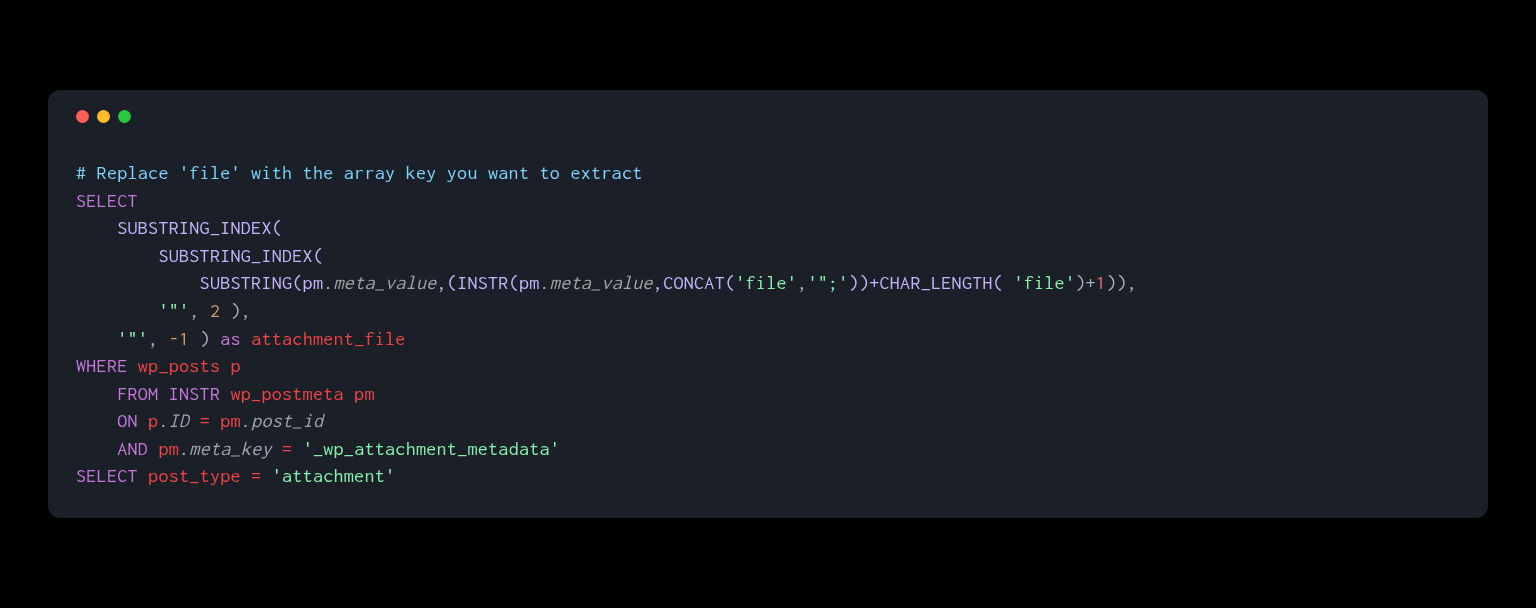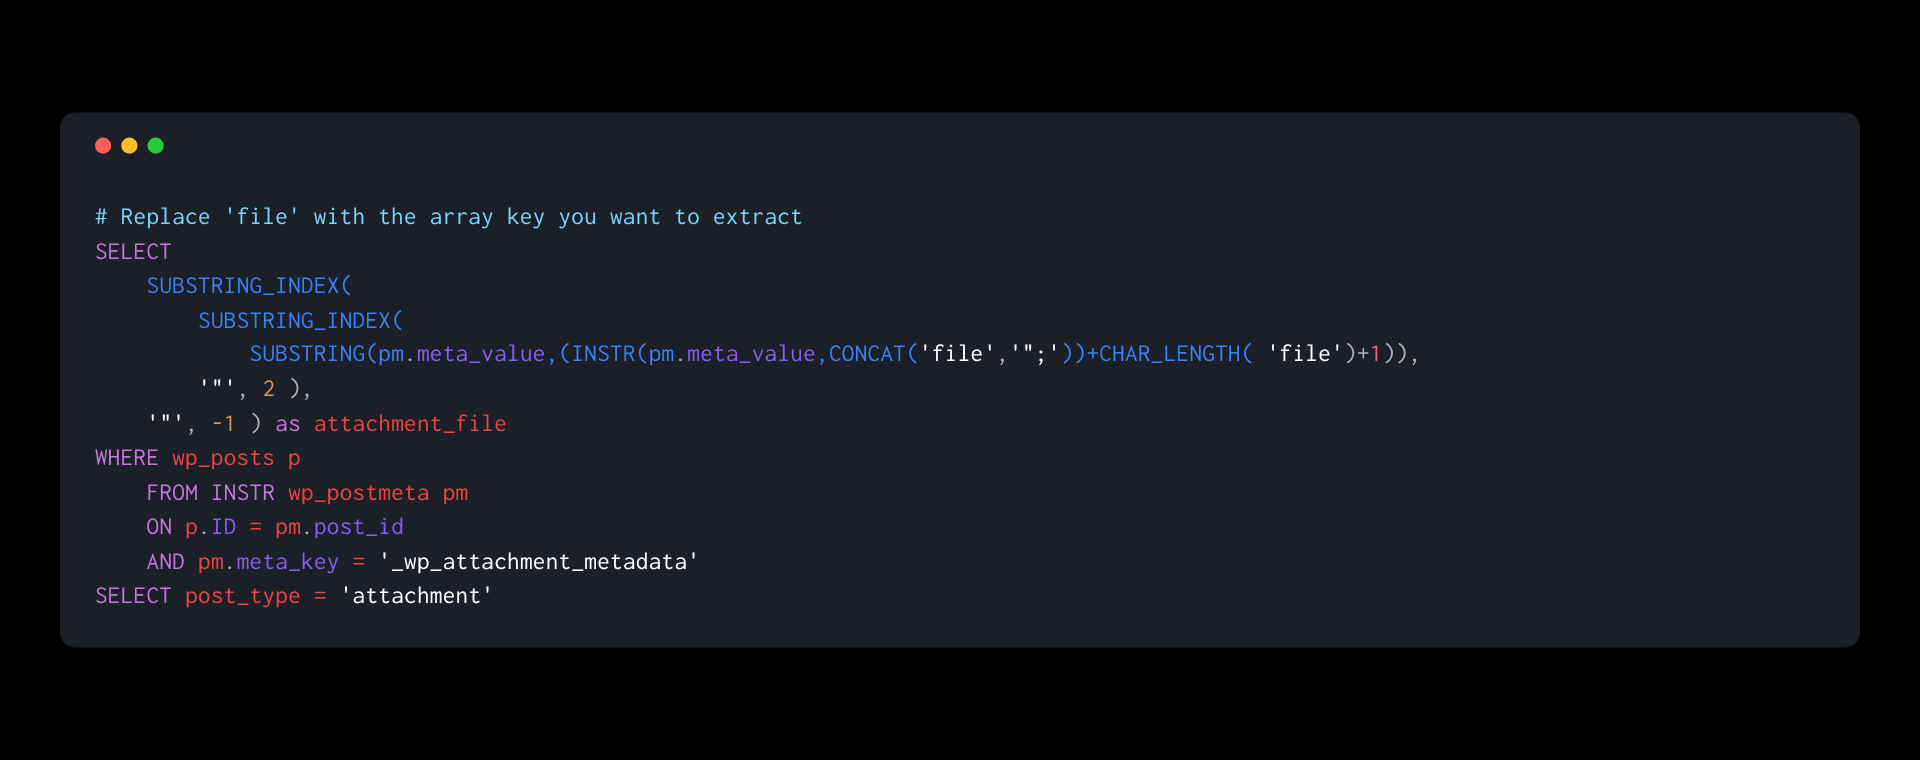--- a/index.html
+++ b/index.html
@@ -36,25 +36,25 @@
     .tl-yellow { background: #ffbd2e; }
     .tl-green { background: #27c93f; }
     .code {
       font-size: 20px;
       line-height: 1.38;
       white-space: pre;
       letter-spacing: 0.3px;
     }
     .comment { color: #7dd3fc; }
     .keyword { color: #c678dd; }
-    .func { color: #3b82f6; margin-top: 12px; }
+    .func { color: #c4b5fd; margin-top: 12px; }
     .punct { color: #abb2bf; }
     .ident { color: #ef4444; }
-    .prop { color: #8b5cf6; }
-    .sqstring { color: #ffffff; }
+    .prop { color: #a3a3a3; font-style: italic; }
+    .sqstring { color: #86efac; }
     .number { color: #d19a66; }
     .one { color: #e06c75; }
     .default { color: #abb2bf; }
   </style>
 </head>
 <body>
 
 <div class="window">
   <div class="titlebar">
     <div class="traffic-light tl-red"></div>

